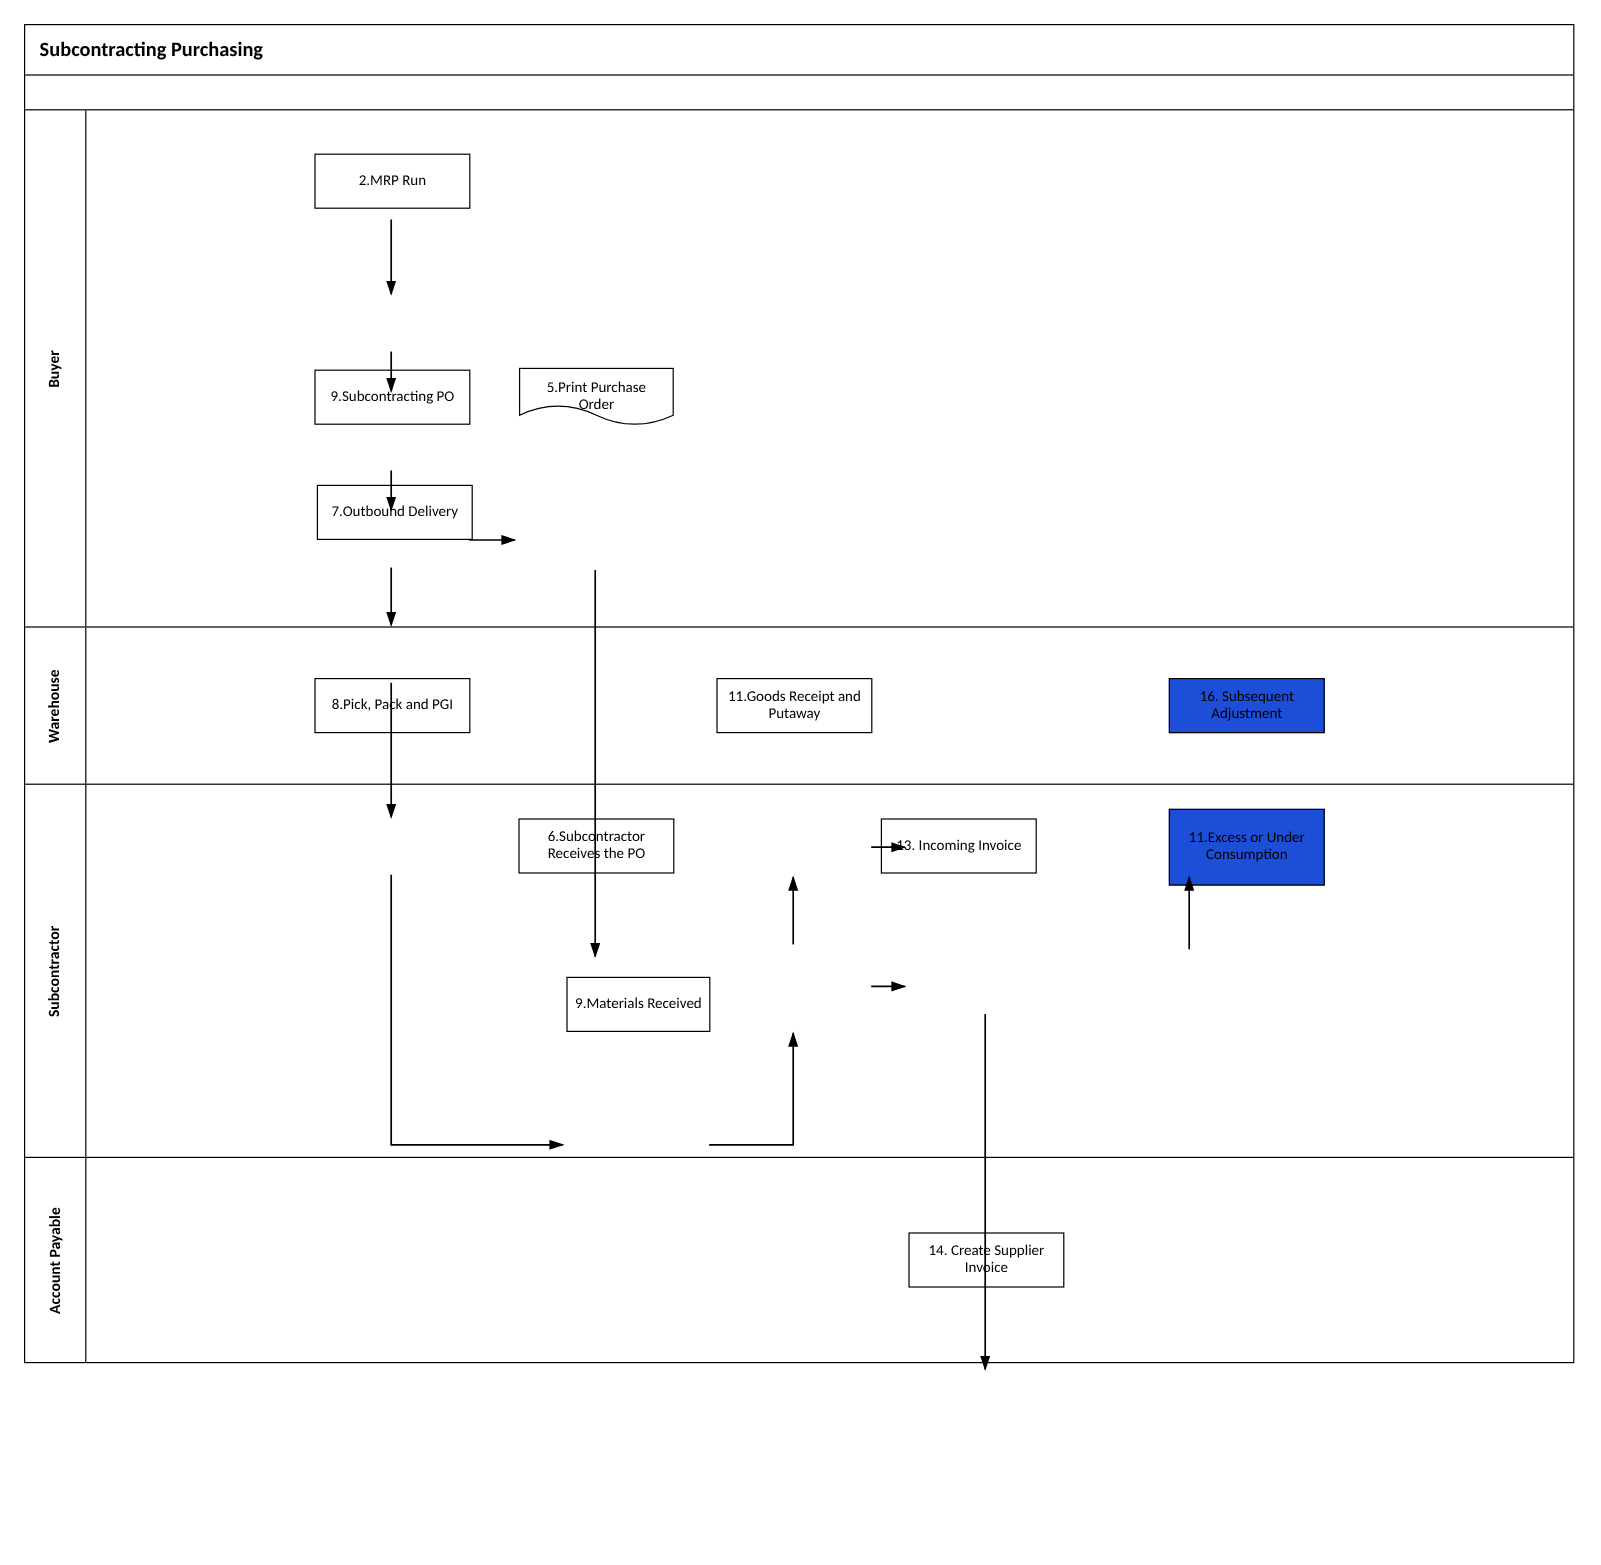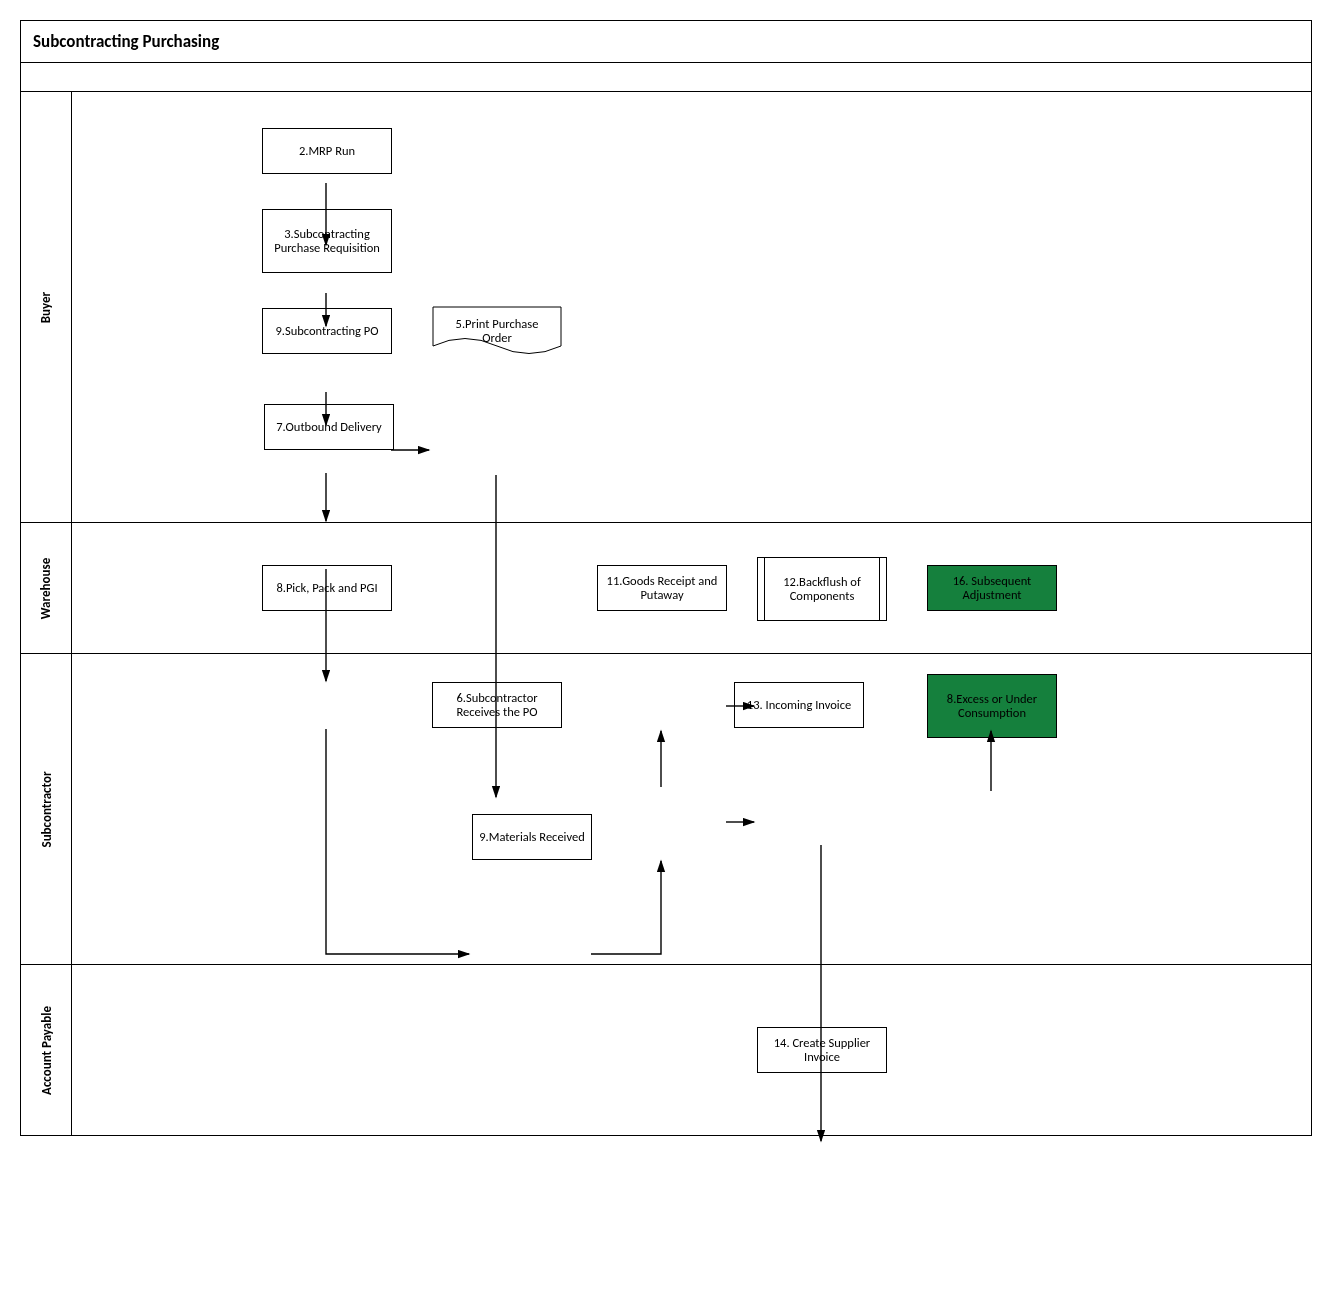--- a/index.html
+++ b/index.html
@@ -80,21 +80,21 @@
   .node.predef::before,
   .node.predef::after {
     content: "";
     position: absolute;
     top: 0; bottom: 0;
     width: 0;
     border-left: 1px solid #000;
   }
   .node.predef::before { left: 6px; }
   .node.predef::after  { right: 6px; }
-  .node.yellow { background: #15803d; }
+  .node.yellow { background: #1d4ed8; margin-left: 47px; }
   .node.doc {
     border: none;
     width: 130px;
     height: 50px;
   }
   .node.doc svg {
     position: absolute;
     left: 0; top: 0;
     width: 100%; height: 100%;
   }
@@ -122,53 +122,51 @@
 
   <div class="lanes">
 
 
     <div class="lane lane-buyer">
       <div class="lane-label">
         <span>Buyer</span>
       </div>
       <div class="lane-content">
         <div class="node box" style="left:190px; top:36px;">2.MRP Run</div>
-        <div class="node box tall" style="left:190px; top:117px;">3.Subcontracting Purchase Requisition</div>
         <div class="node box" style="left:190px; top:216px;">9.Subcontracting PO</div>
         <div class="node doc" style="left:360px; top:214px;">
           <svg viewBox="0 0 130 50" preserveAspectRatio="none">
             <path d="M1 1 H129 V40 Q97 55 65 40 Q33 25 1 40 Z" fill="#fff" stroke="#000" stroke-width="1"></path>
           </svg>
           <div class="doc-text">5.Print Purchase Order</div>
         </div>
         <div class="node box" style="left:192px; top:312px;">7.Outbound Delivery</div>
       </div>
     </div>
 
     <div class="lane lane-warehouse">
       <div class="lane-label">
         <span>Warehouse</span>
       </div>
       <div class="lane-content">
         <div class="node box" style="left:190px; top:42px;">8.Pick, Pack and PGI</div>
         <div class="node box" style="left:525px; top:42px;">11.Goods Receipt and Putaway</div>
-        <div class="node box predef tall" style="left:685px; top:34px;">12.Backflush of Components</div>
         <div class="node box yellow" style="left:855px; top:42px;">16. Subsequent Adjustment</div>
       </div>
     </div>
 
     <div class="lane lane-subcontractor">
       <div class="lane-label">
         <span>Subcontractor</span>
       </div>
       <div class="lane-content">
         <div class="node box" style="left:360px; top:28px;">6.Subcontractor Receives the PO</div>
         <div class="node box" style="left:400px; top:160px; width:120px;">9.Materials Received</div>
         <div class="node box" style="left:662px; top:28px;">13. Incoming Invoice</div>
-        <div class="node box tall yellow" style="left:855px; top:20px;">8.Excess or Under Consumption</div>
+        <div class="node box tall yellow" style="left:855px; top:20px;">11.Excess or Under Consumption</div>
       </div>
     </div>
 
     <div class="lane lane-ap">
       <div class="lane-label">
         <span>Account Payable</span>
       </div>
       <div class="lane-content">
         <div class="node box" style="left:685px; top:62px;">14. Create Supplier Invoice</div>
       </div>

